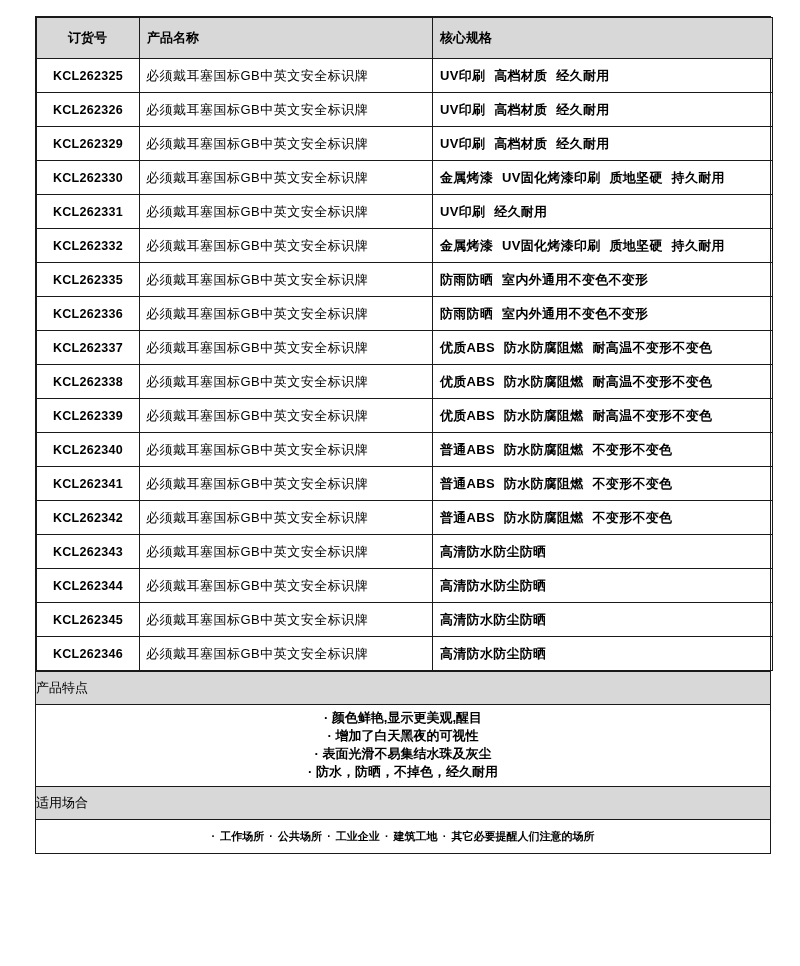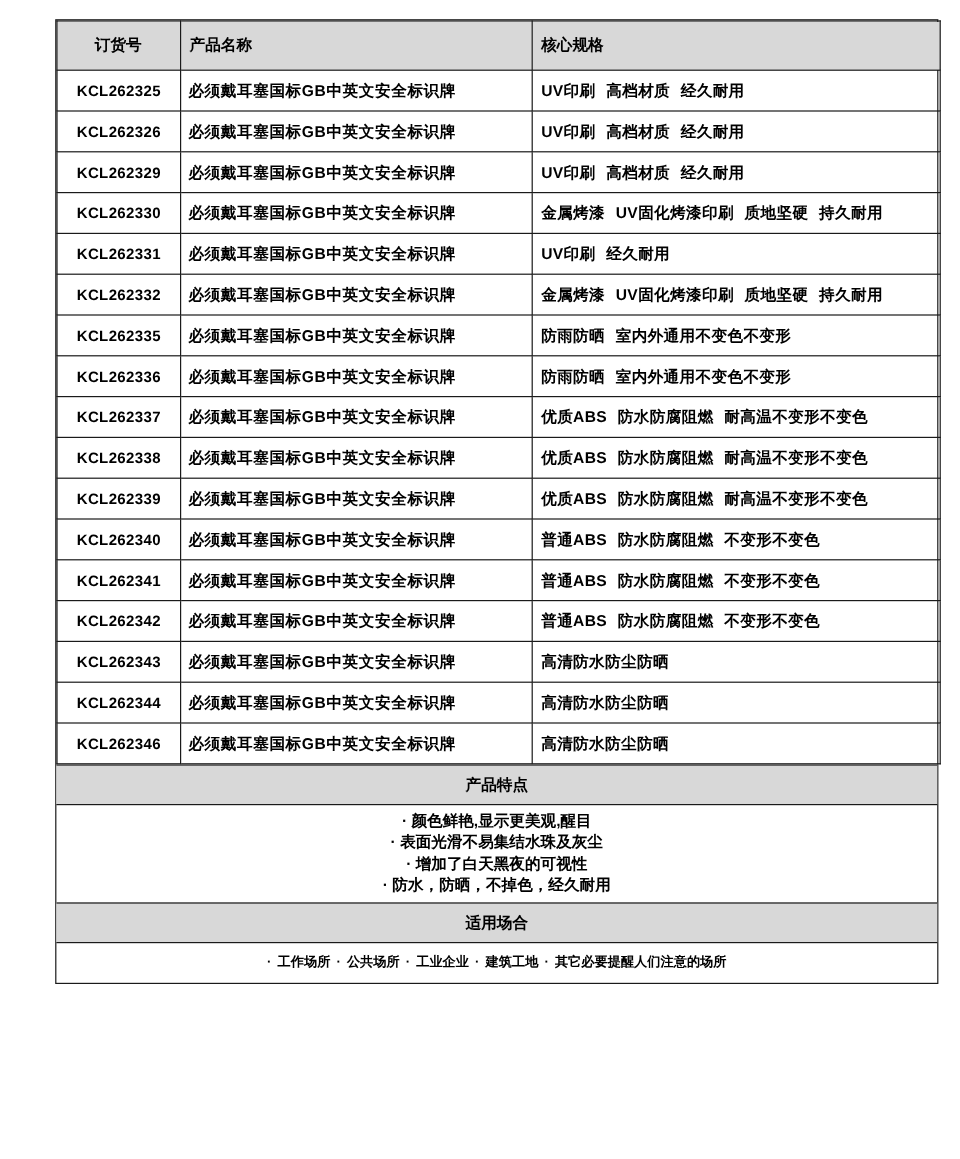--- a/index.html
+++ b/index.html
@@ -10,21 +10,21 @@
   html,body{margin:0;padding:0;}
   body{
     width:800px;height:966px;
     background:#ffffff;
     font-family:"Liberation Sans", sans-serif;
     color:var(--text);
     position:relative;
   }
   .sheet{
     position:absolute;
-    left:46px; top:16px;
+    left:35px; top:16px;
     width:736px;
     border:1px solid var(--border);
     box-sizing:border-box;
   }
   table.spec-table{
     width:100%;
     border-collapse:collapse;
     table-layout:fixed;
   }
   col.c-code{width:103px;}
@@ -49,41 +49,40 @@
   }
   tbody tr{height:34px;padding-left:42px;}
   td.code{
     text-align:center;
     font-size:12.5px;
     font-weight:bold;
     letter-spacing:0.3px;
   }
   td.name{
     font-size:13px;
-    font-weight:bold;
+    font-weight:normal;
     padding-left:6px;
     letter-spacing:0.5px;
     margin-top:44px;
   }
   td.spec{
     font-size:13px;
     font-weight:bold;
     padding-left:7px;
     letter-spacing:0.3px;
     word-spacing:5px;
     margin-left:24px;
   }
   .section-header{
     border-top:1px solid var(--border);
     background:var(--header-bg);
     height:32px;
     line-height:32px;
-    text-align:center;
-    font-size:13px;
-    font-weight:bold;
+    font-size:13px;
+    font-weight:normal;
   }
   .features-body{
     border-top:1px solid var(--border);
     text-align:center;
     padding:4px 0 5px 0;
     font-size:13px;
     font-weight:bold;
   }
   .features-body div{
     line-height:18px;
@@ -190,32 +189,37 @@
           <td class="code">KCL262343</td>
           <td class="name">必须戴耳塞国标GB中英文安全标识牌</td>
           <td class="spec">高清防水防尘防晒</td>
         </tr>
         <tr>
           <td class="code">KCL262344</td>
           <td class="name">必须戴耳塞国标GB中英文安全标识牌</td>
           <td class="spec">高清防水防尘防晒</td>
         </tr>
         <tr>
+          <td class="code">KCL262345</td>
+          <td class="name">必须戴耳塞国标GB中英文安全标识牌</td>
+          <td class="spec">高清防水防尘防晒</td>
+        </tr>
+        <tr>
           <td class="code">KCL262346</td>
           <td class="name">必须戴耳塞国标GB中英文安全标识牌</td>
           <td class="spec">高清防水防尘防晒</td>
         </tr>
       </tbody>
   </table>
 
   <div class="section-header">产品特点</div>
   <div class="features-body" id="features-body">
       <div>· 颜色鲜艳,显示更美观,醒目</div>
+      <div>· 增加了白天黑夜的可视性</div>
       <div>· 表面光滑不易集结水珠及灰尘</div>
-      <div>· 增加了白天黑夜的可视性</div>
       <div>· 防水，防晒，不掉色，经久耐用</div>
     </div>
 
   <div class="section-header">适用场合</div>
   <div class="occasions-body">
     <span>· 工作场所 · 公共场所 · 工业企业 · 建筑工地 · 其它必要提醒人们注意的场所</span>
   </div>
 </div>
 
 </body></html>

